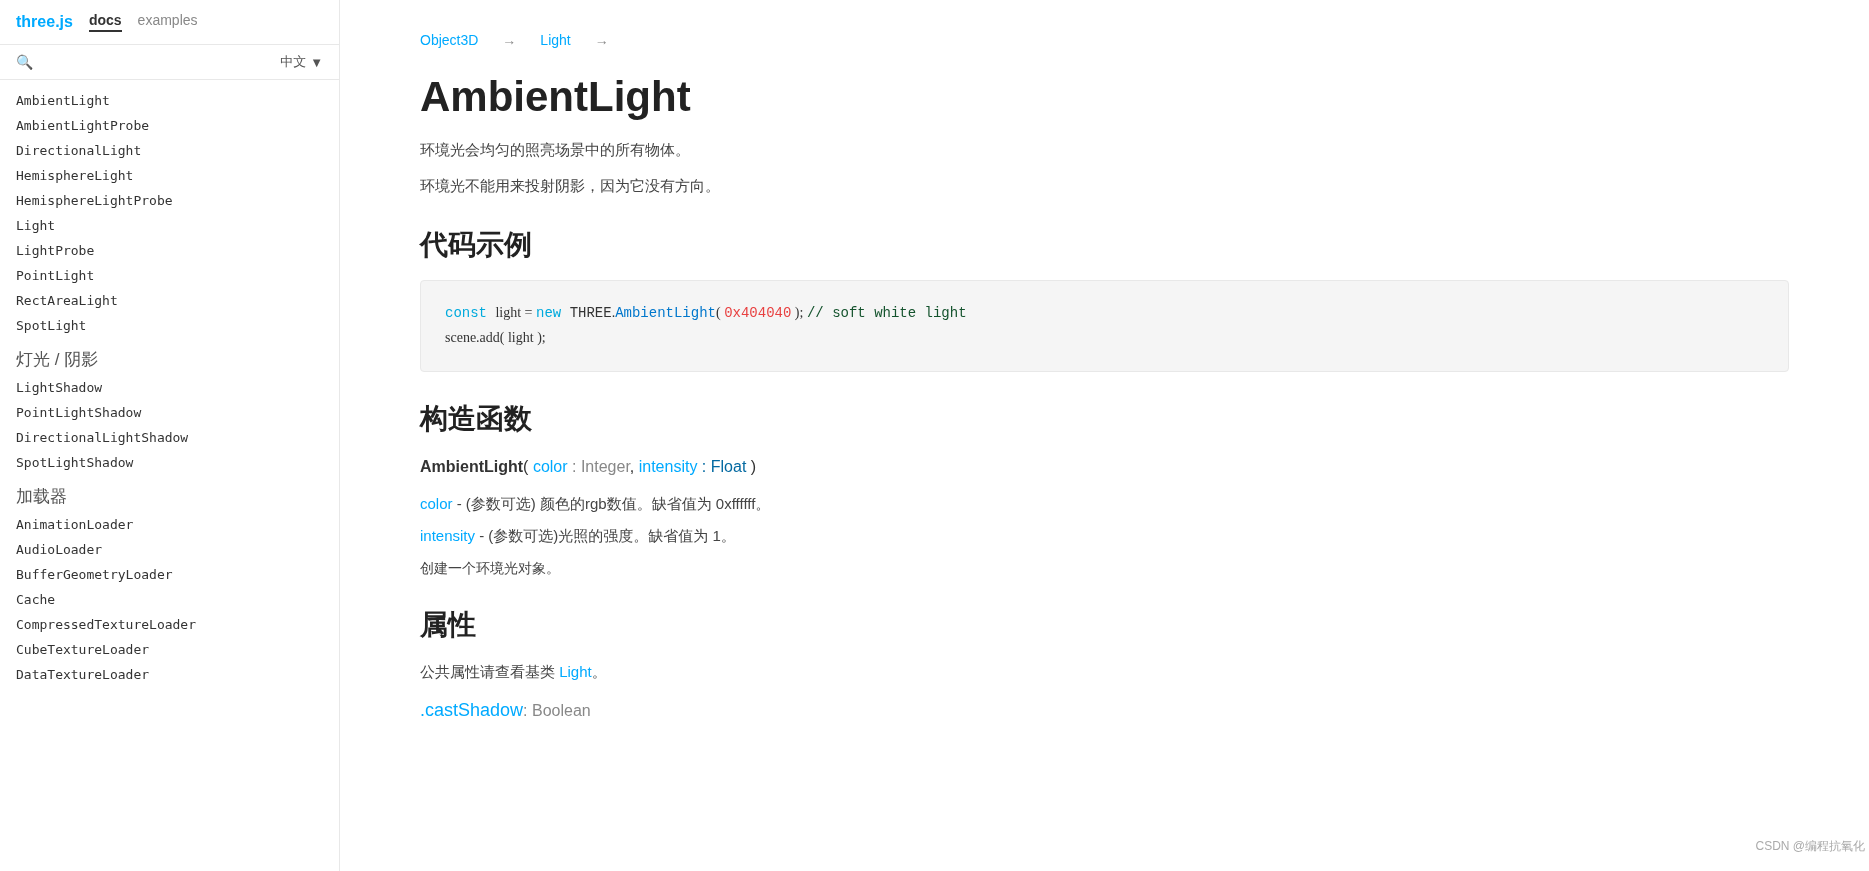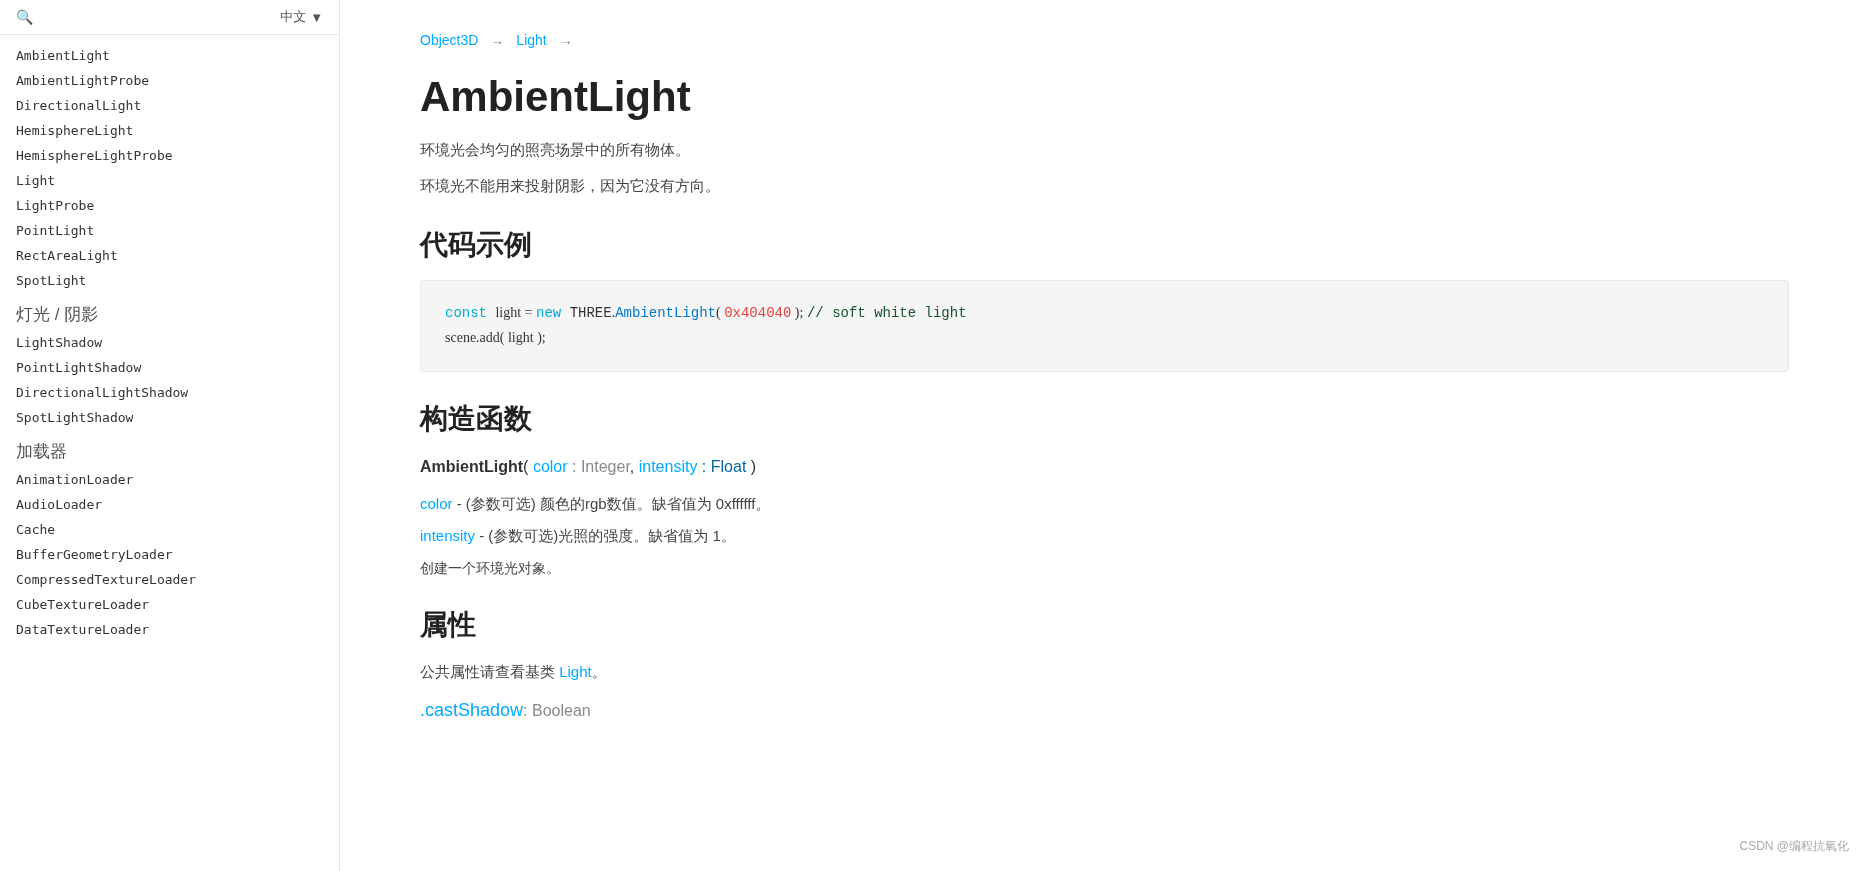--- a/index.html
+++ b/index.html
@@ -125,21 +125,21 @@
     .main {
       flex: 1;
       overflow-y: auto;
       padding: 32px 80px 60px 80px;
       background: #fff;
     }
 
     .breadcrumb {
       display: flex;
       align-items: flex-end;
-      gap: 12px;
+      gap: 24px;
       margin-bottom: 24px;
       font-size: 14px;
     }
 
     .breadcrumb-link {
       color: #00aaff;
       cursor: pointer;
       text-decoration: none;
     }
 
@@ -227,29 +227,36 @@
     }
 
     .cast-shadow-type {
       color: #888;
       font-size: 16px;
     }
 
     .watermark {
       position: fixed;
       bottom: 16px;
-      right: 20px;
+      right: 4px;
       font-size: 12px;
       color: #aaa;
     }
   </style>
 </head>
 <body>
 
 <div class="sidebar">
+  <div class="sidebar-header">
+    <a class="logo">three.js</a>
+    <div class="nav-tabs">
+      <a class="nav-tab active">docs</a>
+      <a class="nav-tab inactive">examples</a>
+    </div>
+  </div>
 
   <div class="search-bar">
     <div class="search-left">
       <span>🔍</span>
     </div>
     <div class="lang-selector">
       <span>中文</span>
       <span>▼</span>
     </div>
   </div>
@@ -273,22 +280,22 @@
         <div class="sidebar-item">LightShadow</div>
         <div class="sidebar-item">PointLightShadow</div>
         <div class="sidebar-item">DirectionalLightShadow</div>
         <div class="sidebar-item">SpotLightShadow</div>
       </div>
 
     <div class="sidebar-section-label">加载器</div>
     <div id="loader-list">
         <div class="sidebar-item">AnimationLoader</div>
         <div class="sidebar-item">AudioLoader</div>
+        <div class="sidebar-item">BufferGeometryLoader</div>
         <div class="sidebar-item">Cache</div>
-        <div class="sidebar-item">BufferGeometryLoader</div>
         <div class="sidebar-item">CompressedTextureLoader</div>
         <div class="sidebar-item">CubeTextureLoader</div>
         <div class="sidebar-item">DataTextureLoader</div>
       </div>
   </div>
 </div>
 
 <div class="main">
   <div class="breadcrumb">
     <a class="breadcrumb-link">Object3D</a>

